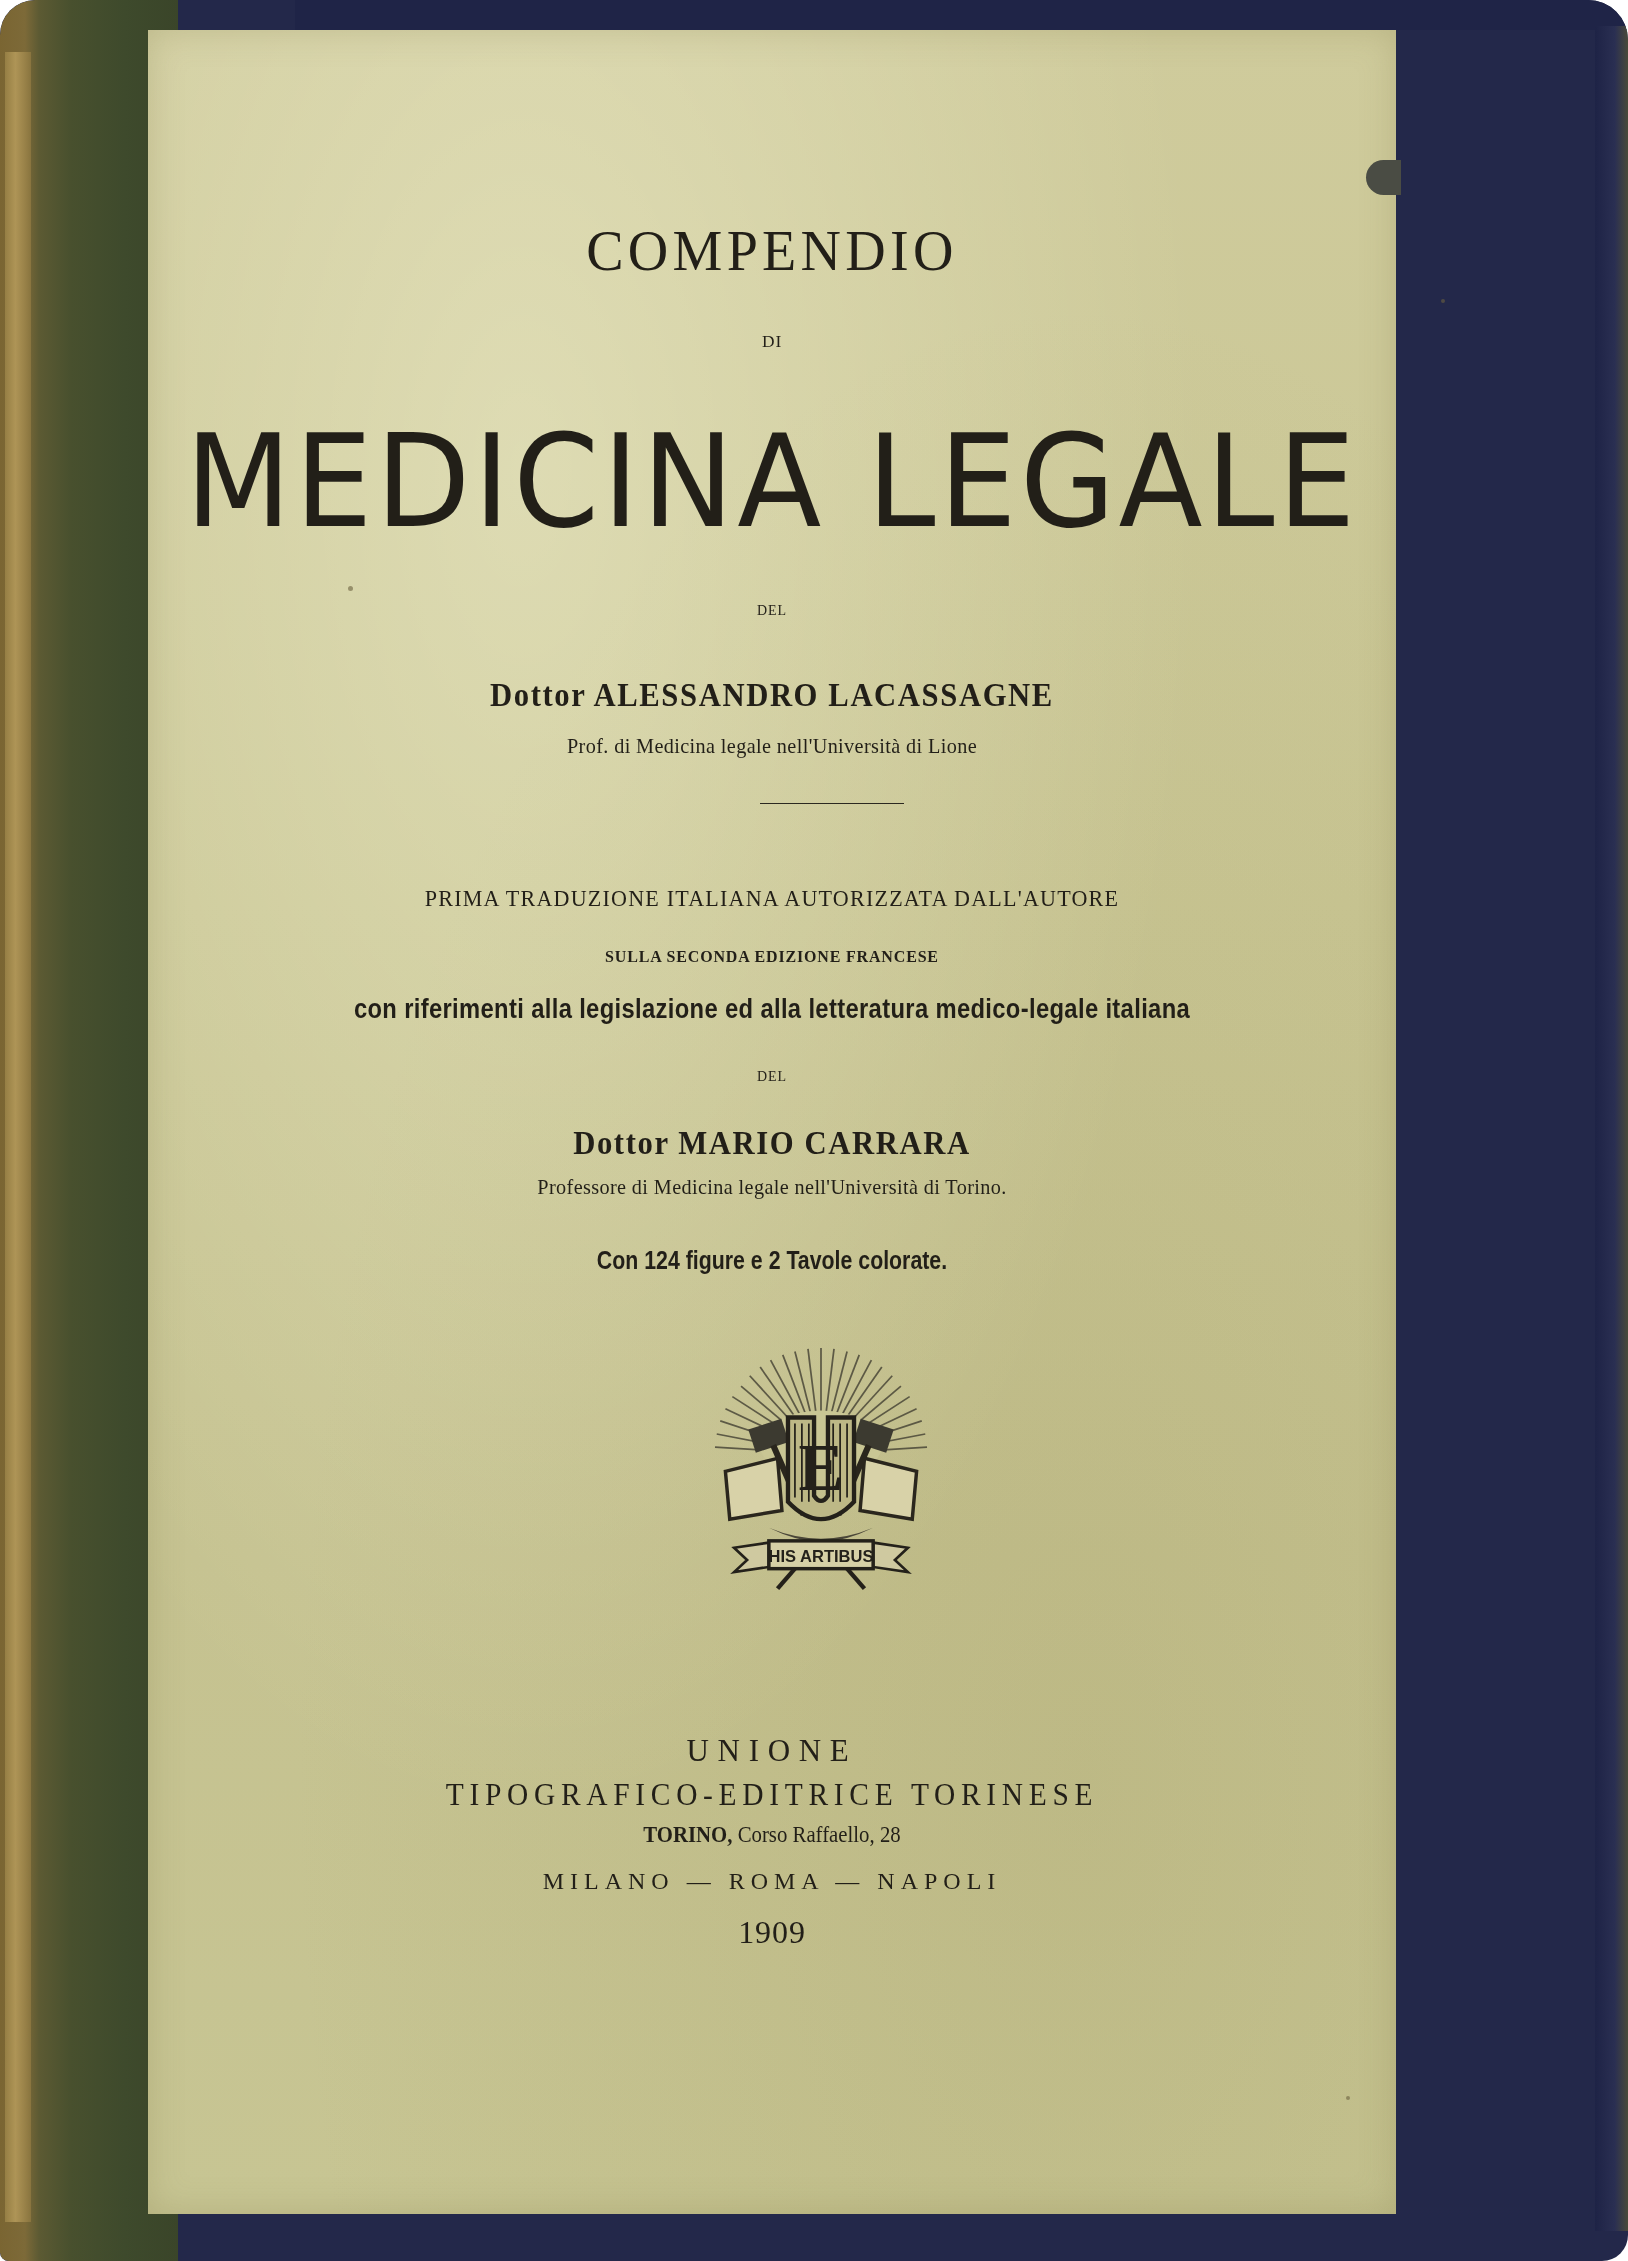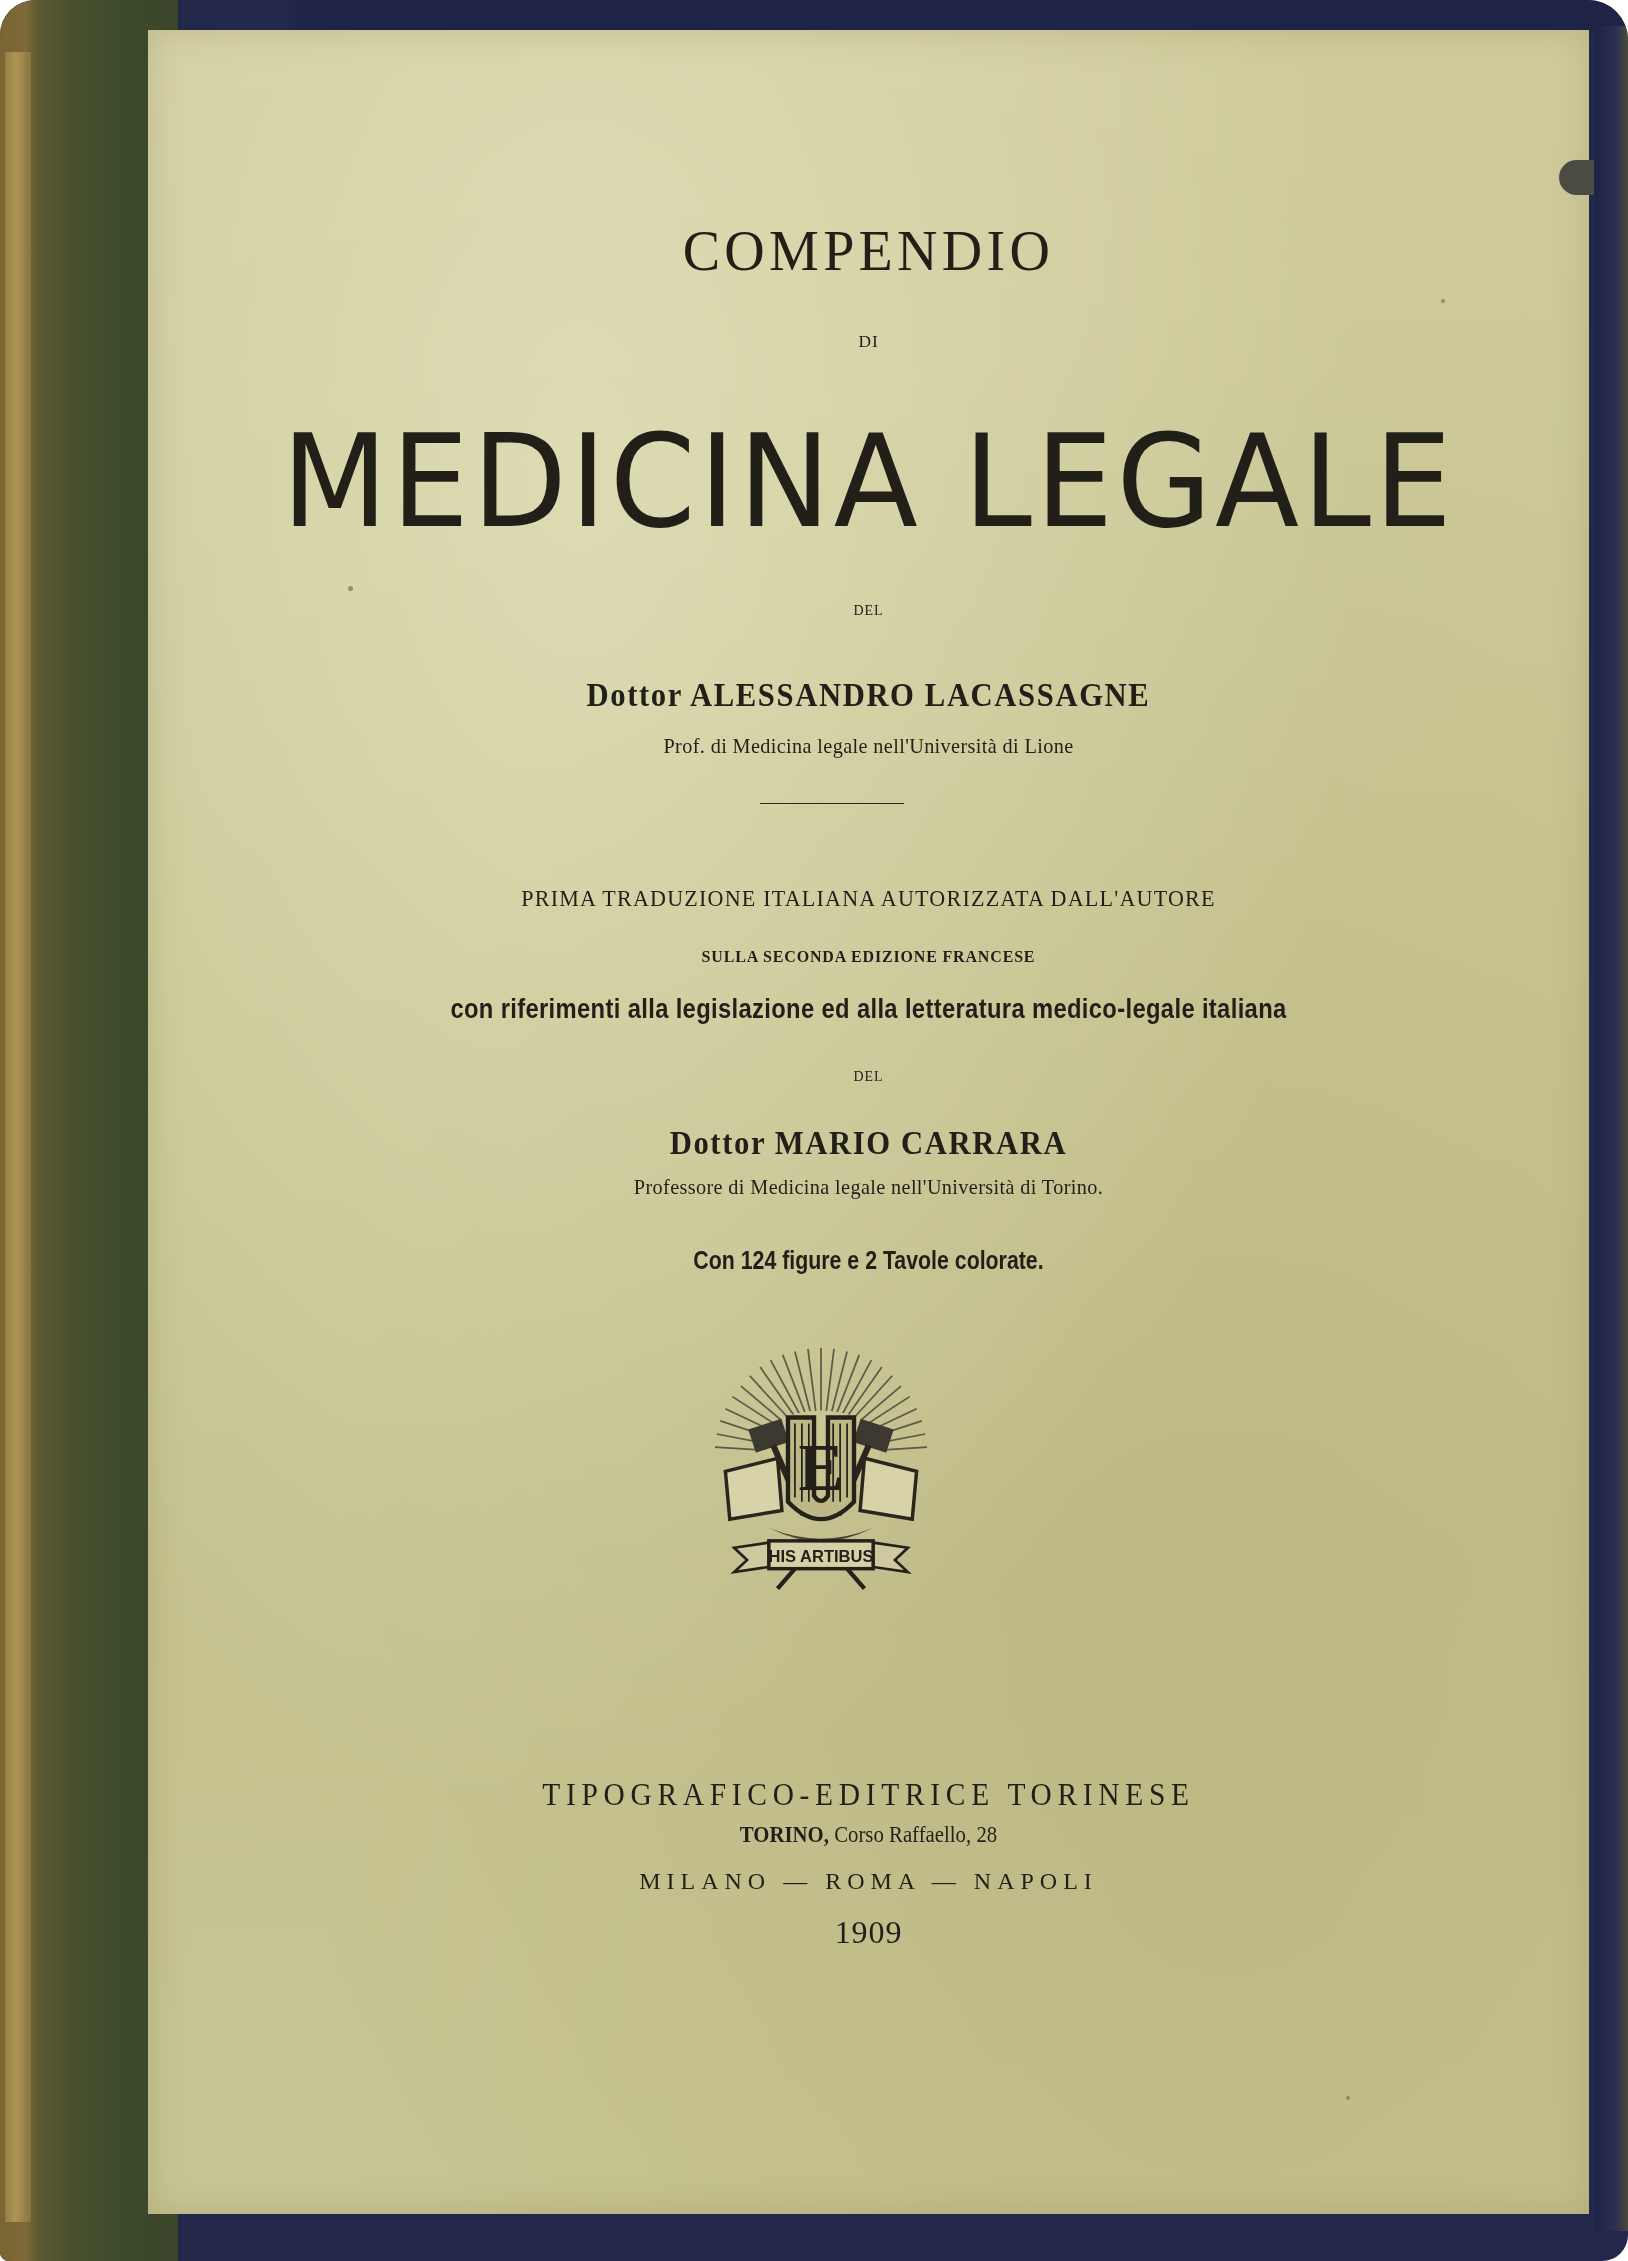--- a/index.html
+++ b/index.html
@@ -24,21 +24,21 @@
   .blue-top-strip {
     position: absolute; left: 295px; top: 0; width: 1333px; height: 29.5px;
     background: #1f2447;
   }
   .right-edge {
     position: absolute; right: 0; top: 26px; width: 33px; height: 2205px;
     background: linear-gradient(90deg, #1e2346, #2a2f52 60%, #4a4a3a 100%);
   }
 
   .page {
-    position: absolute; left: 148px; top: 29.5px; width: 1441px; height: 2184px;
+    position: absolute; left: 148px; top: 29.5px; width: 1248px; height: 2184px;
     background:
       radial-gradient(ellipse at 30% 20%, rgba(255,255,230,0.35), rgba(0,0,0,0) 55%),
       radial-gradient(ellipse at 75% 80%, rgba(150,140,80,0.18), rgba(0,0,0,0) 60%),
       linear-gradient(180deg, #cfcb9c 0%, #c9c694 40%, #c5c290 70%, #c7c593 100%);
     box-shadow: inset 0 0 35px rgba(120,110,60,0.25);
   }
   .page-notch {
     position: absolute; right: -5.2px; top: 130px; width: 35px; height: 35px;
     background: #4a4c44; border-radius: 50% 0 0 50%;
   }
@@ -228,19 +228,20 @@
       <path d="M70 215 Q130 240 190 215 Q160 230 130 232 Q100 230 70 215 Z" fill="#4a4638"></path>
 
       <path d="M30 238 L70 232 L70 260 L30 266 L45 252 Z" fill="#cfc9a0" stroke="#24211a" stroke-width="3"></path>
       <path d="M230 238 L190 232 L190 260 L230 266 L215 252 Z" fill="#cfc9a0" stroke="#24211a" stroke-width="3"></path>
       <rect x="70" y="230" width="120" height="32" fill="#d6d0a6" stroke="#24211a" stroke-width="4"></rect>
       <text x="130" y="254" text-anchor="middle" font-family="Liberation Sans, sans-serif" font-size="19" font-weight="bold" fill="#24211a">HIS ARTIBUS</text>
       <line x1="100" y1="262" x2="80" y2="285" stroke="#24211a" stroke-width="5"></line>
       <line x1="160" y1="262" x2="180" y2="285" stroke="#24211a" stroke-width="5"></line>
     </svg>
 
+    <div class="tp pub-1">UNIONE</div>
     <div class="tp pub-2">TIPOGRAFICO-EDITRICE TORINESE</div>
     <div class="tp pub-3"><b>TORINO,</b> <span>Corso Raffaello, 28</span></div>
     <div class="tp pub-4">MILANO — ROMA — NAPOLI</div>
     <div class="tp pub-5">1909</div>
   </div>
 </div>
 
 
 </body></html>

